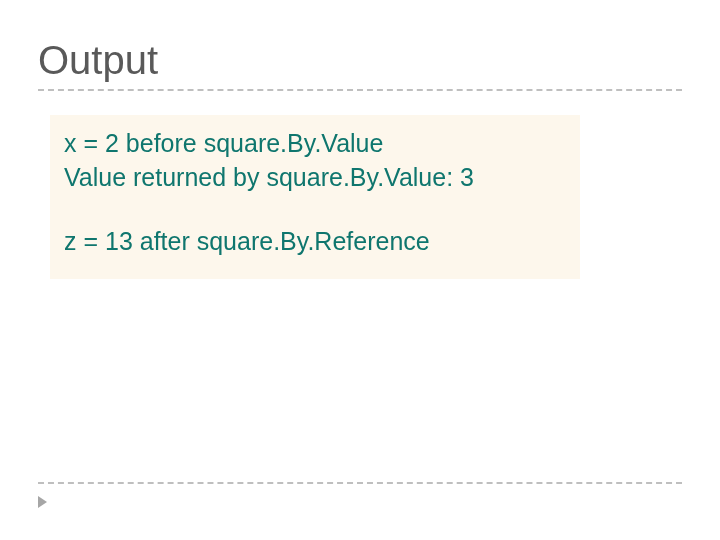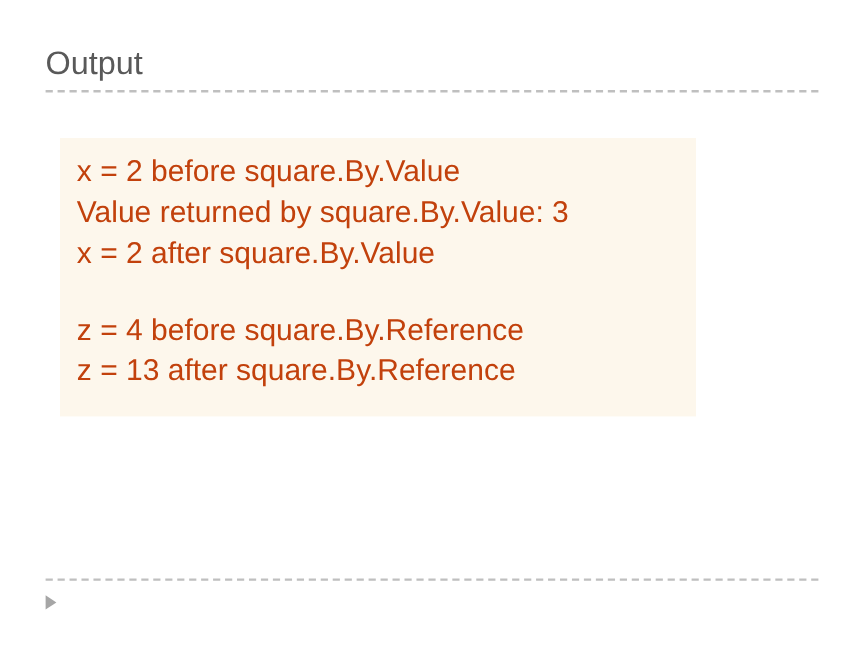--- a/index.html
+++ b/index.html
@@ -17,41 +17,41 @@
     height: 540px;
     box-sizing: border-box;
   }
   .title-block {
     position: absolute;
     left: 38px;
     top: 38px;
     right: 38px;
   }
   .title {
-    font-size: 27px;
+    font-size: 40px;
     color: #595959;
     padding-bottom: 6px;
   }
   .title-rule {
     border: none;
     border-top: 2px dashed #bfbfbf;
     margin: 0;
     width: 100%;
   }
   .content-box {
     position: absolute;
     left: 50px;
     top: 115px;
     width: 530px;
     padding: 12px 14px 20px 14px;
     background: #fdf7ec;
     box-sizing: border-box;
     font-size: 25px;
     line-height: 1.28;
-    color: #c2410c;
+    color: #0f766e;
   }
   .content-box p {
     margin: 0 0 2px 0;
   }
   .gap {
     height: 30px;
   }
   .footer-rule {
     position: absolute;
     left: 38px;
@@ -78,22 +78,20 @@
 <div class="slide">
 
   <div class="title-block">
     <div class="title">Output</div>
     <hr class="title-rule">
   </div>
 
   <div class="content-box">
     <p>x = 2 before square.By.Value</p>
     <p>Value returned by square.By.Value: 3</p>
-    <p>x = 2 after square.By.Value</p>
     <div class="gap"></div>
-    <p>z = 4 before square.By.Reference</p>
     <p>z = 13 after square.By.Reference</p>
   </div>
 
   <hr class="footer-rule">
   <div class="bullet-caret"></div>
 
 </div>
 
 </body></html>

